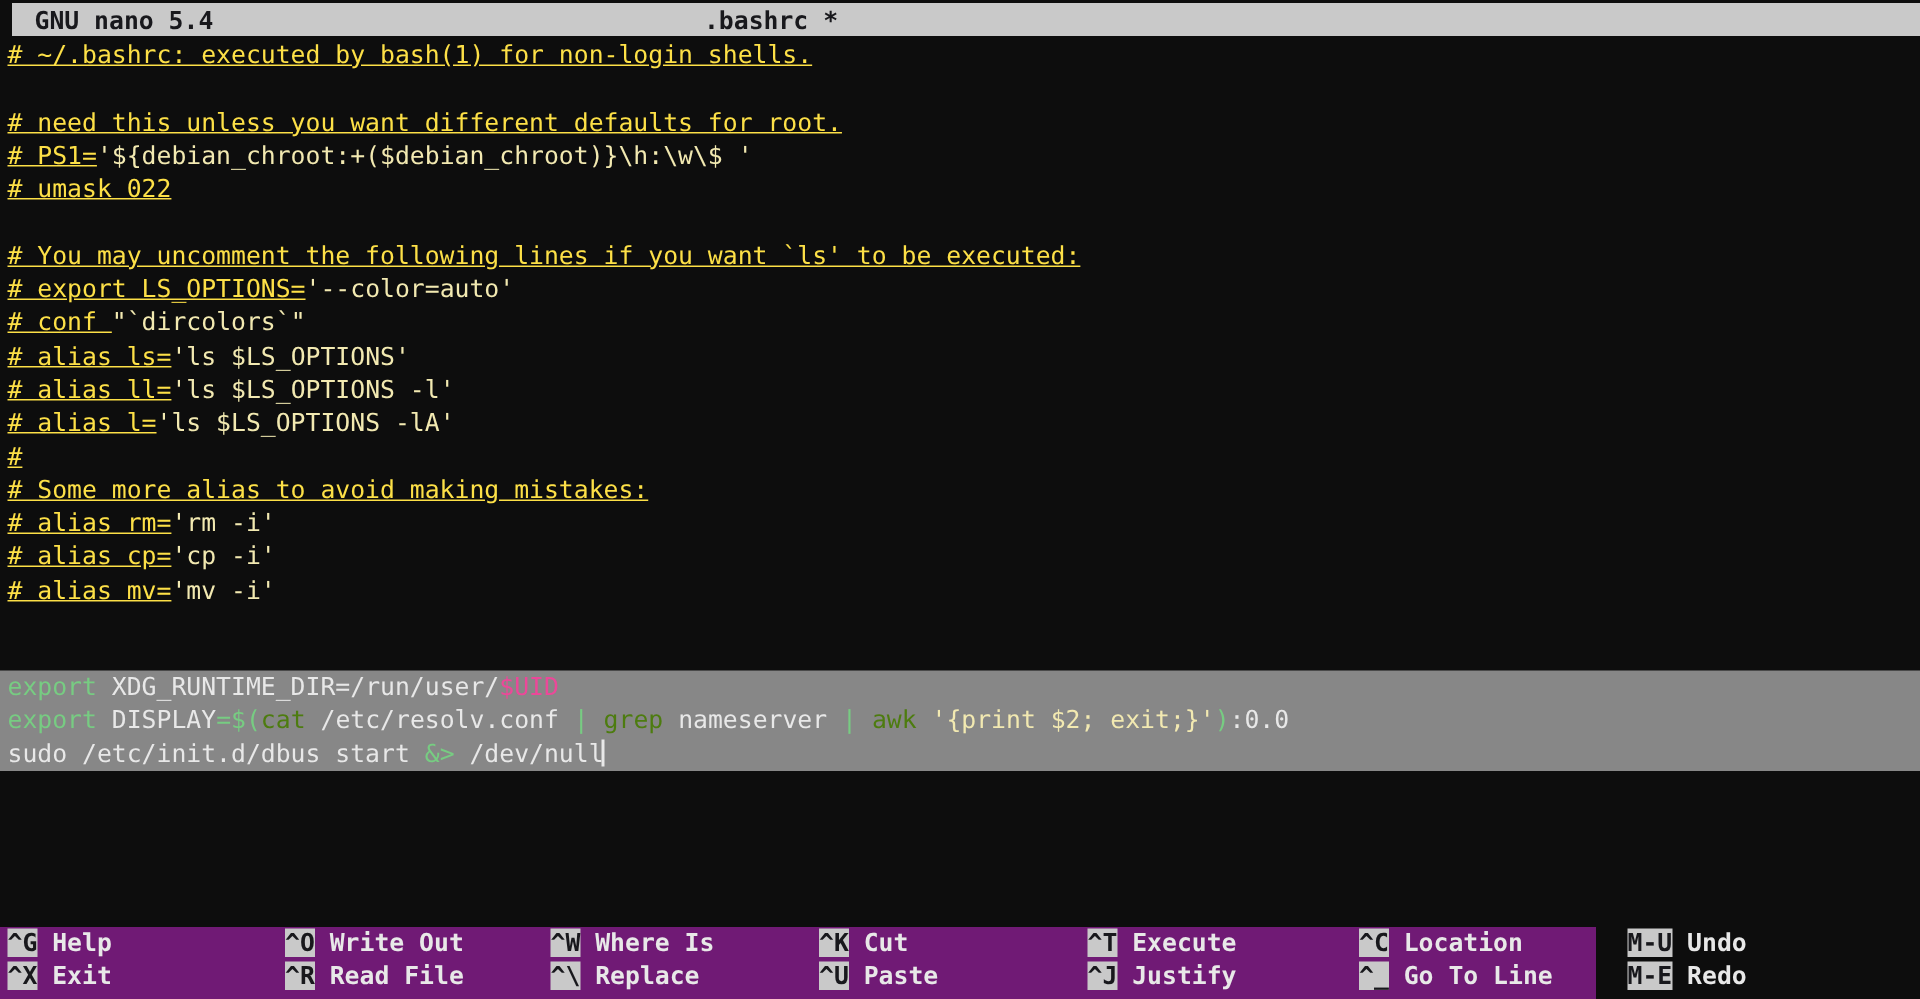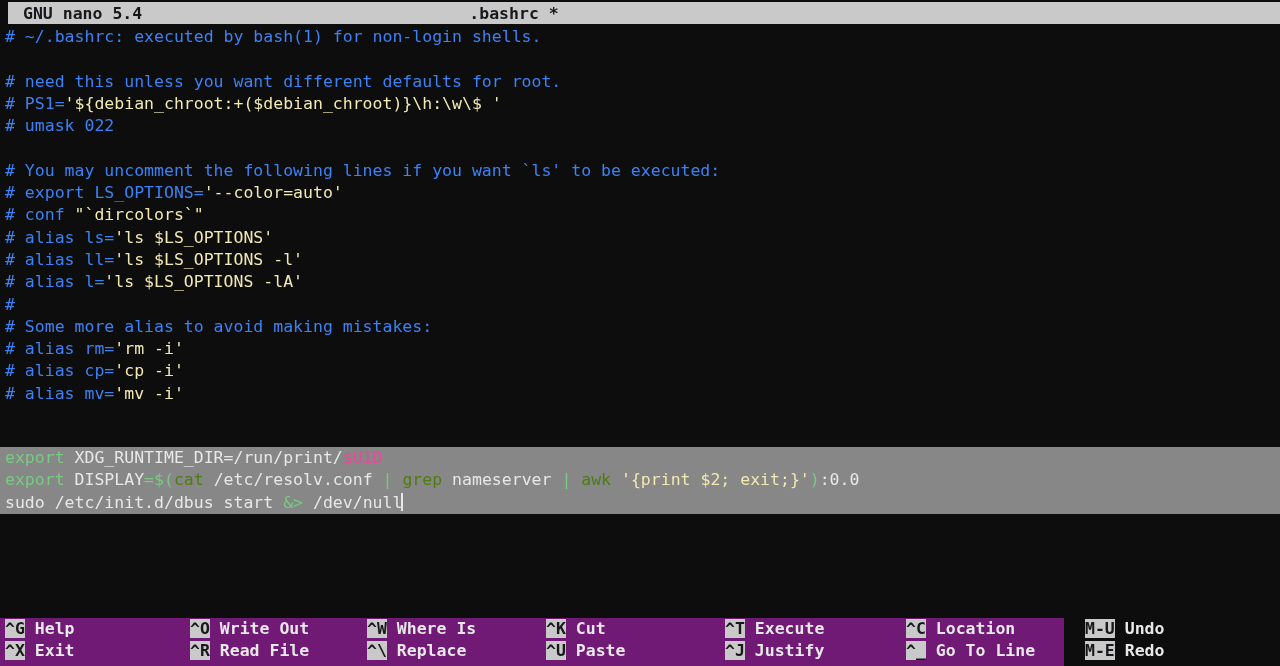--- a/index.html
+++ b/index.html
@@ -78,21 +78,21 @@
     background: #878787;
   }
   .sel-lines {
     position: absolute;
     left: 0;
     top: 421px;
     width: 1280px;
   }
 
   
-  .cm   { color: #3b82f6; }               
+  .cm   { color: #fde047; text-decoration: underline; }               
   .str  { color: #f2e9b1; }               
   .kw   { color: #77cc82; }               
   .var  { color: #ec4899; margin-top: 10px; }               
   .cmd  { color: #4d7c0f; }               
   .pipe { color: #77cc82; }               
   .pl   { color: #e8e8e8; }               
 
   .cursor {
     display: inline-block;
     width: 2px;
@@ -158,21 +158,21 @@
         <div class="line"><span class="cm"># alias l=</span><span class="str">'ls $LS_OPTIONS -lA'</span></div>
         <div class="line"><span class="cm">#</span></div>
         <div class="line"><span class="cm"># Some more alias to avoid making mistakes:</span></div>
         <div class="line"><span class="cm"># alias rm=</span><span class="str">'rm -i'</span></div>
         <div class="line"><span class="cm"># alias cp=</span><span class="str">'cp -i'</span></div>
         <div class="line"><span class="cm"># alias mv=</span><span class="str">'mv -i'</span></div>
         <div class="line"> </div>
       </div>
     <div class="sel-block"></div>
     <div class="sel-lines" id="selected-lines">
-        <div class="line"><span class="kw">export</span><span class="pl"> XDG_RUNTIME_DIR=/run/print/</span><span class="var">$UID</span></div>
+        <div class="line"><span class="kw">export</span><span class="pl"> XDG_RUNTIME_DIR=/run/user/</span><span class="var">$UID</span></div>
         <div class="line"><span class="kw">export</span><span class="pl"> DISPLAY</span><span class="pipe">=$(</span><span class="cmd">cat</span><span class="pl"> /etc/resolv.conf </span><span class="pipe">|</span><span class="pl"> </span><span class="cmd">grep</span><span class="pl"> nameserver </span><span class="pipe">|</span><span class="pl"> </span><span class="cmd">awk</span><span class="pl"> </span><span class="str">'{print $2; exit;}'</span><span class="pipe">)</span><span class="pl">:0.0</span></div>
         <div class="line"><span class="pl">sudo /etc/init.d/dbus start </span><span class="pipe">&amp;&gt;</span><span class="pl"> /dev/null</span><span class="cursor"></span></div>
       </div>
   </div>
 
   <div class="helpbar">
     <div class="help-row" id="help-row-top"><span class="help-item" style="left: 5px;"><span class="key">^G</span><span class="lbl"> Help</span></span><span class="help-item" style="left: 190px;"><span class="key">^O</span><span class="lbl"> Write Out</span></span><span class="help-item" style="left: 367px;"><span class="key">^W</span><span class="lbl"> Where Is</span></span><span class="help-item" style="left: 546px;"><span class="key">^K</span><span class="lbl"> Cut</span></span><span class="help-item" style="left: 725px;"><span class="key">^T</span><span class="lbl"> Execute</span></span><span class="help-item" style="left: 906px;"><span class="key">^C</span><span class="lbl"> Location</span></span><span class="help-item" style="left: 1085px;"><span class="key">M-U</span><span class="lbl"> Undo</span></span></div>
     <div class="help-row" id="help-row-bottom"><span class="help-item" style="left: 5px;"><span class="key">^X</span><span class="lbl"> Exit</span></span><span class="help-item" style="left: 190px;"><span class="key">^R</span><span class="lbl"> Read File</span></span><span class="help-item" style="left: 367px;"><span class="key">^\</span><span class="lbl"> Replace</span></span><span class="help-item" style="left: 546px;"><span class="key">^U</span><span class="lbl"> Paste</span></span><span class="help-item" style="left: 725px;"><span class="key">^J</span><span class="lbl"> Justify</span></span><span class="help-item" style="left: 906px;"><span class="key">^_</span><span class="lbl"> Go To Line</span></span><span class="help-item" style="left: 1085px;"><span class="key">M-E</span><span class="lbl"> Redo</span></span></div>
   </div>
 

